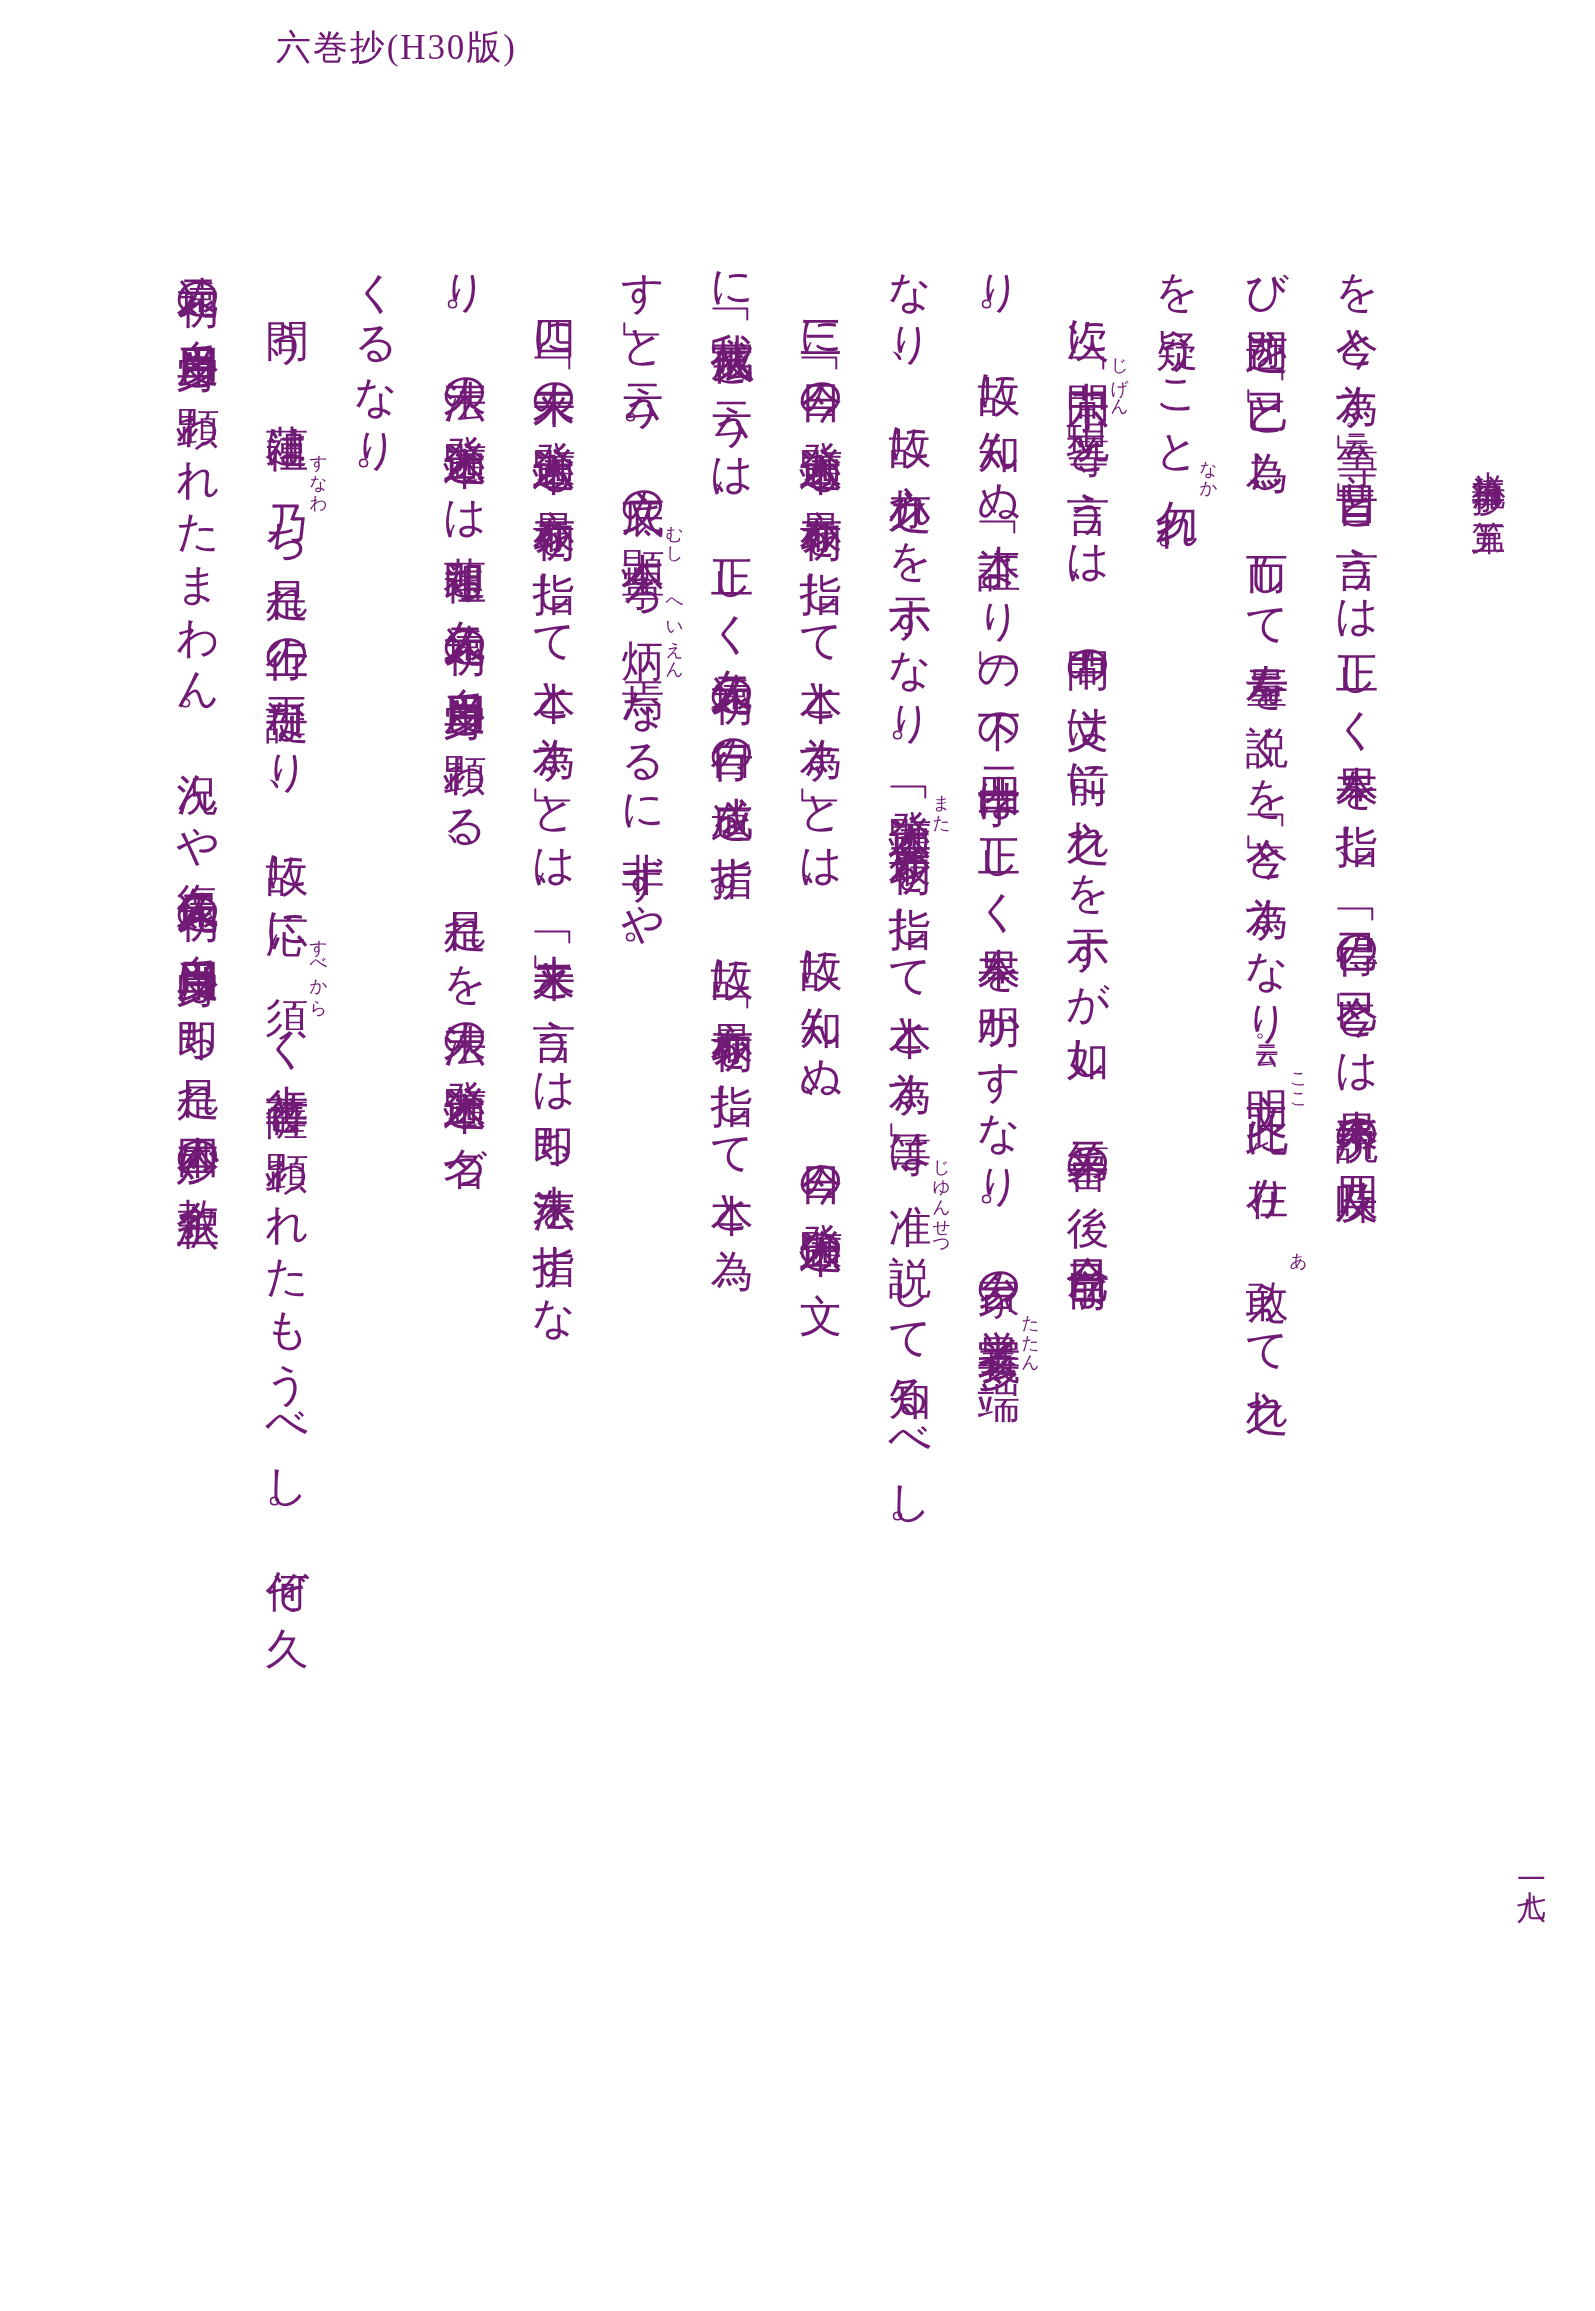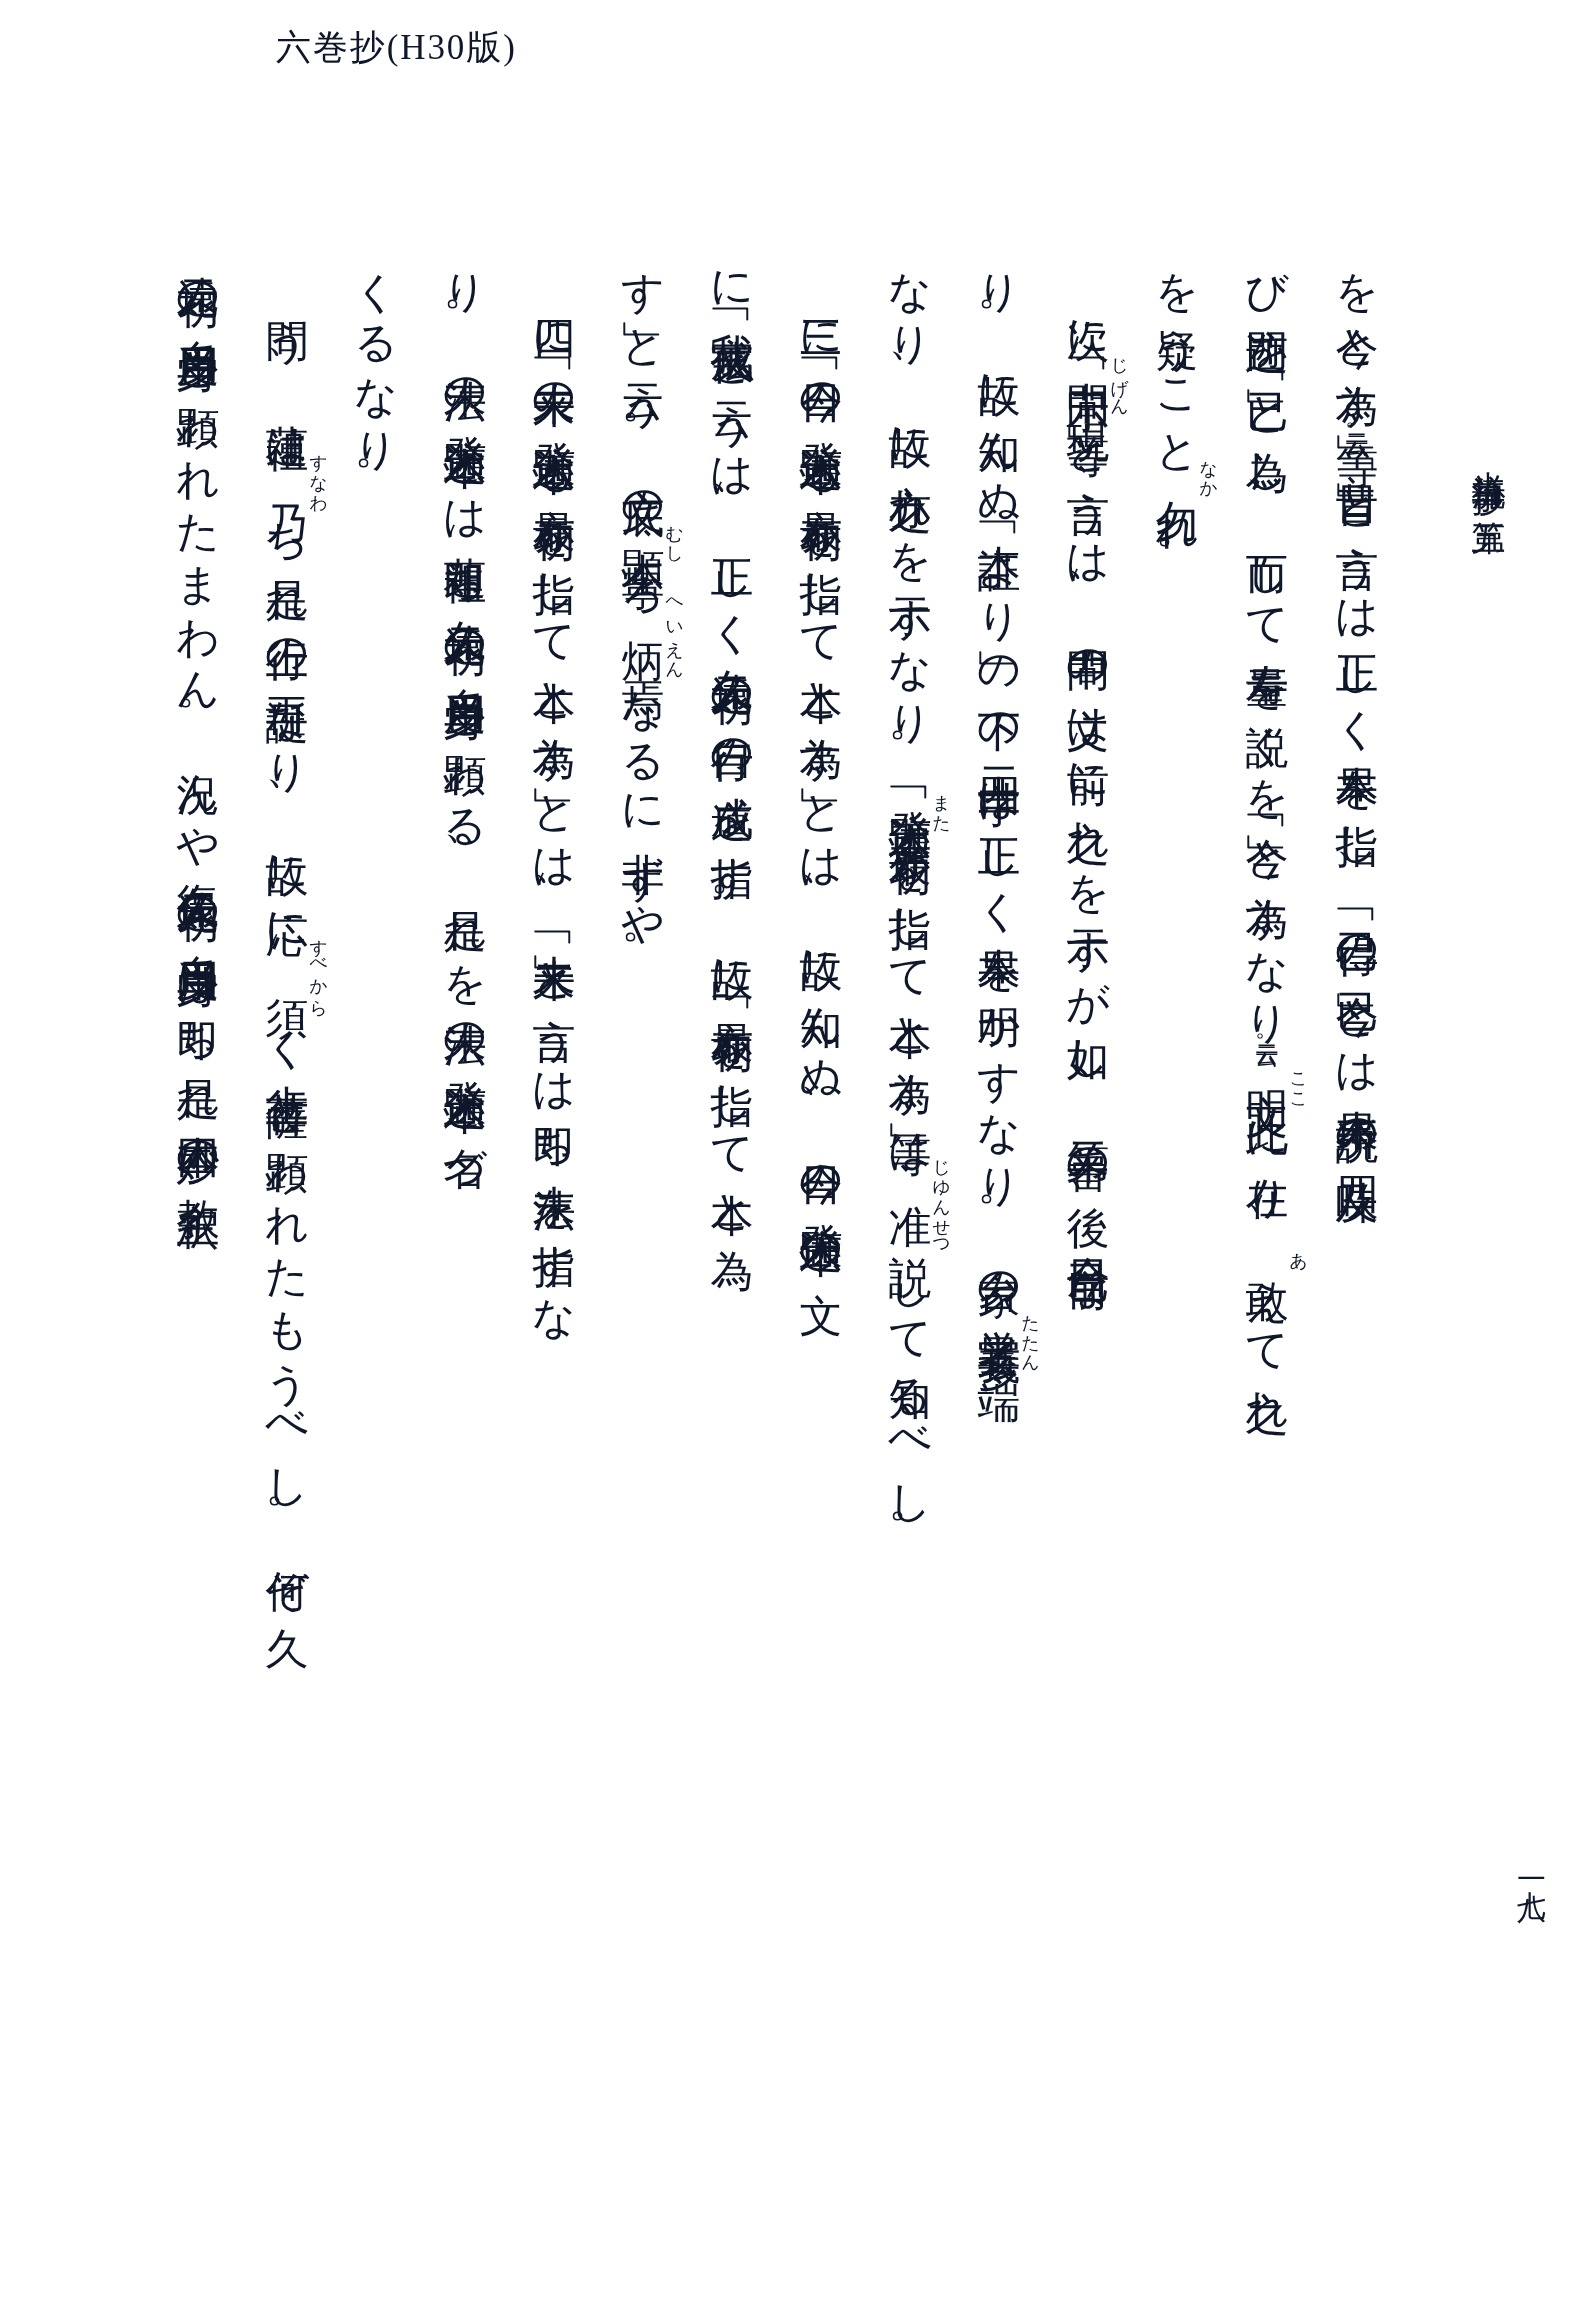--- a/index.html
+++ b/index.html
@@ -5,21 +5,21 @@
   html, body {
     margin: 0;
     padding: 0;
     background: #ffffff;
   }
   .page {
     position: relative;
     width: 1596px;
     height: 2312px;
     background: #ffffff;
-    color: #0f172a;
+    color: #701a75;
     font-family: "Liberation Serif", "DejaVu Serif", serif;
     overflow: hidden;
   }
   .header {
     position: absolute;
     left: 276px;
     top: 24px;
     font-size: 35px;
     letter-spacing: 1.9px;
     white-space: nowrap;

